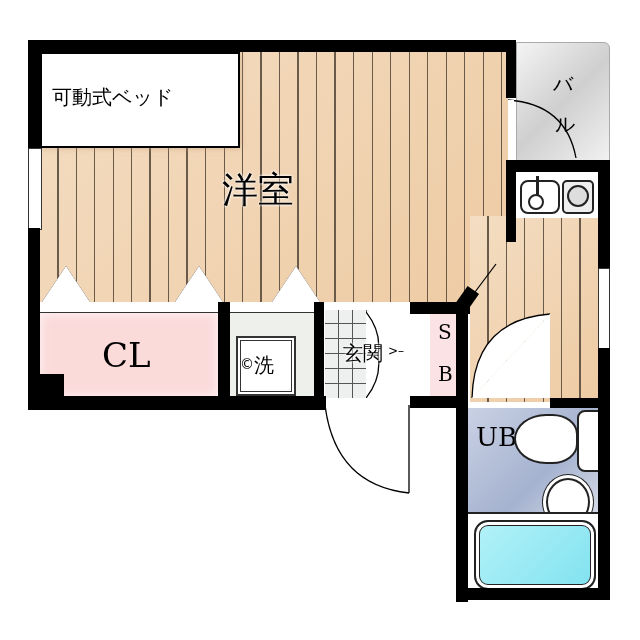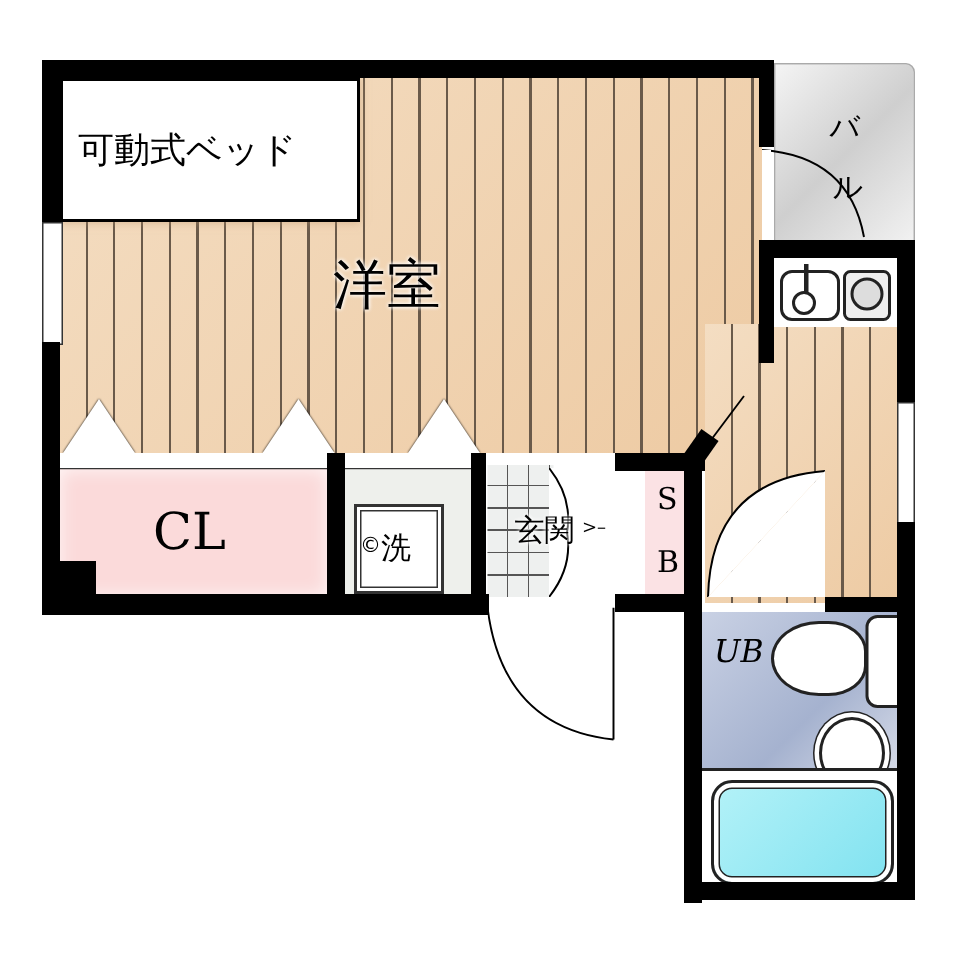--- a/index.html
+++ b/index.html
@@ -16,21 +16,21 @@
   .triangle{position:absolute;width:0;height:0;border-left:24px solid transparent;border-right:24px solid transparent;border-bottom:36px solid #fff;filter:drop-shadow(0 0 0.6px #000);}
   .fixture{position:absolute;border:2px solid #222;border-radius:8px;background:#fff;}
 </style>
 </head>
 <body>
 
 <div class="abs floor-wood" style="left:40px;top:50px;width:468px;height:252px;"></div>
 <div class="abs floor-wood" style="left:470px;top:216px;width:130px;height:186px;"></div>
 
 <div class="abs" style="left:40px;top:52px;width:196px;height:92px;background:#fff;border:2px solid #000;box-shadow:0 0 6px rgba(190,150,110,0.6);">
-  <span class="label" style="left:10px;top:30px;font-family:Liberation Mono, monospace;font-size:24px;">可動式ベッド</span>
+  <span class="label" style="left:10px;top:30px;font-family:Liberation Mono, monospace;font-size:20px;">可動式ベッド</span>
 </div>
 
 <span class="label" style="left:222px;top:166px;font-size:36px;text-shadow:0 0 3px #fff,0 0 3px #fff;">洋室</span>
 
 <div class="triangle" style="left:42px;top:266px;"></div>
 <div class="triangle" style="left:175px;top:266px;"></div>
 <div class="triangle" style="left:272px;top:266px;"></div>
 
 <div class="abs" style="left:40px;top:302px;width:180px;height:10px;background:#fff;border-bottom:1px solid #333;"></div>
 <div class="abs" style="left:40px;top:313px;width:178px;height:84px;background:#fbdada;box-shadow:inset 0 0 12px rgba(255,255,255,0.8);">
@@ -83,21 +83,21 @@
 
 <svg class="abs" style="left:468px;top:312px;" width="86" height="92">
   <path d="M82,2 Q6,8 4,86" fill="#fff" stroke="#000" stroke-width="1.3"></path>
   <path d="M82,2 L82,86 L4,86 Z" fill="#fff"></path>
 </svg>
 <svg class="abs" style="left:460px;top:260px;" width="40" height="50">
   <line x1="6" y1="44" x2="36" y2="4" stroke="#000" stroke-width="1.2"></line>
 </svg>
 
 <div class="abs" style="left:468px;top:408px;width:132px;height:104px;background:linear-gradient(135deg,#c9d1e4,#a5b2cf 60%,#d6dbe8);">
-  <span class="label" style="left:8px;top:14px;font-size:21px;font-style:italic;">UB</span>
+  <span class="label" style="left:8px;top:14px;font-size:26px;">UB</span>
 </div>
 <div class="abs" style="left:514px;top:414px;width:60px;height:46px;border:2px solid #222;border-radius:50% 40% 40% 50%;background:#fff;"></div>
 <div class="abs" style="left:577px;top:410px;width:22px;height:58px;border:2px solid #222;border-radius:8px 0 0 8px;background:#fff;"></div>
 <div class="abs" style="left:546px;top:478px;width:40px;height:44px;border:2px solid #222;border-radius:50%;background:#fff;box-shadow:0 0 0 3px #fff,0 0 0 4px #222;"></div>
 <div class="abs" style="left:588px;top:512px;width:10px;height:18px;border:1.5px solid #222;background:#fff;"></div>
 <div class="abs" style="left:466px;top:512px;width:134px;height:78px;background:#fff;border:2px solid #222;"></div>
 <div class="abs" style="left:474px;top:520px;width:118px;height:66px;border:2px solid #222;border-radius:14px;background:linear-gradient(135deg,#b4f2f8,#80e2f0);box-shadow:inset 0 0 0 3px #fff,inset 0 0 0 4px #222;"></div>
 
 <div class="wall" style="left:28px;top:40px;width:488px;height:12px;"></div>
 

